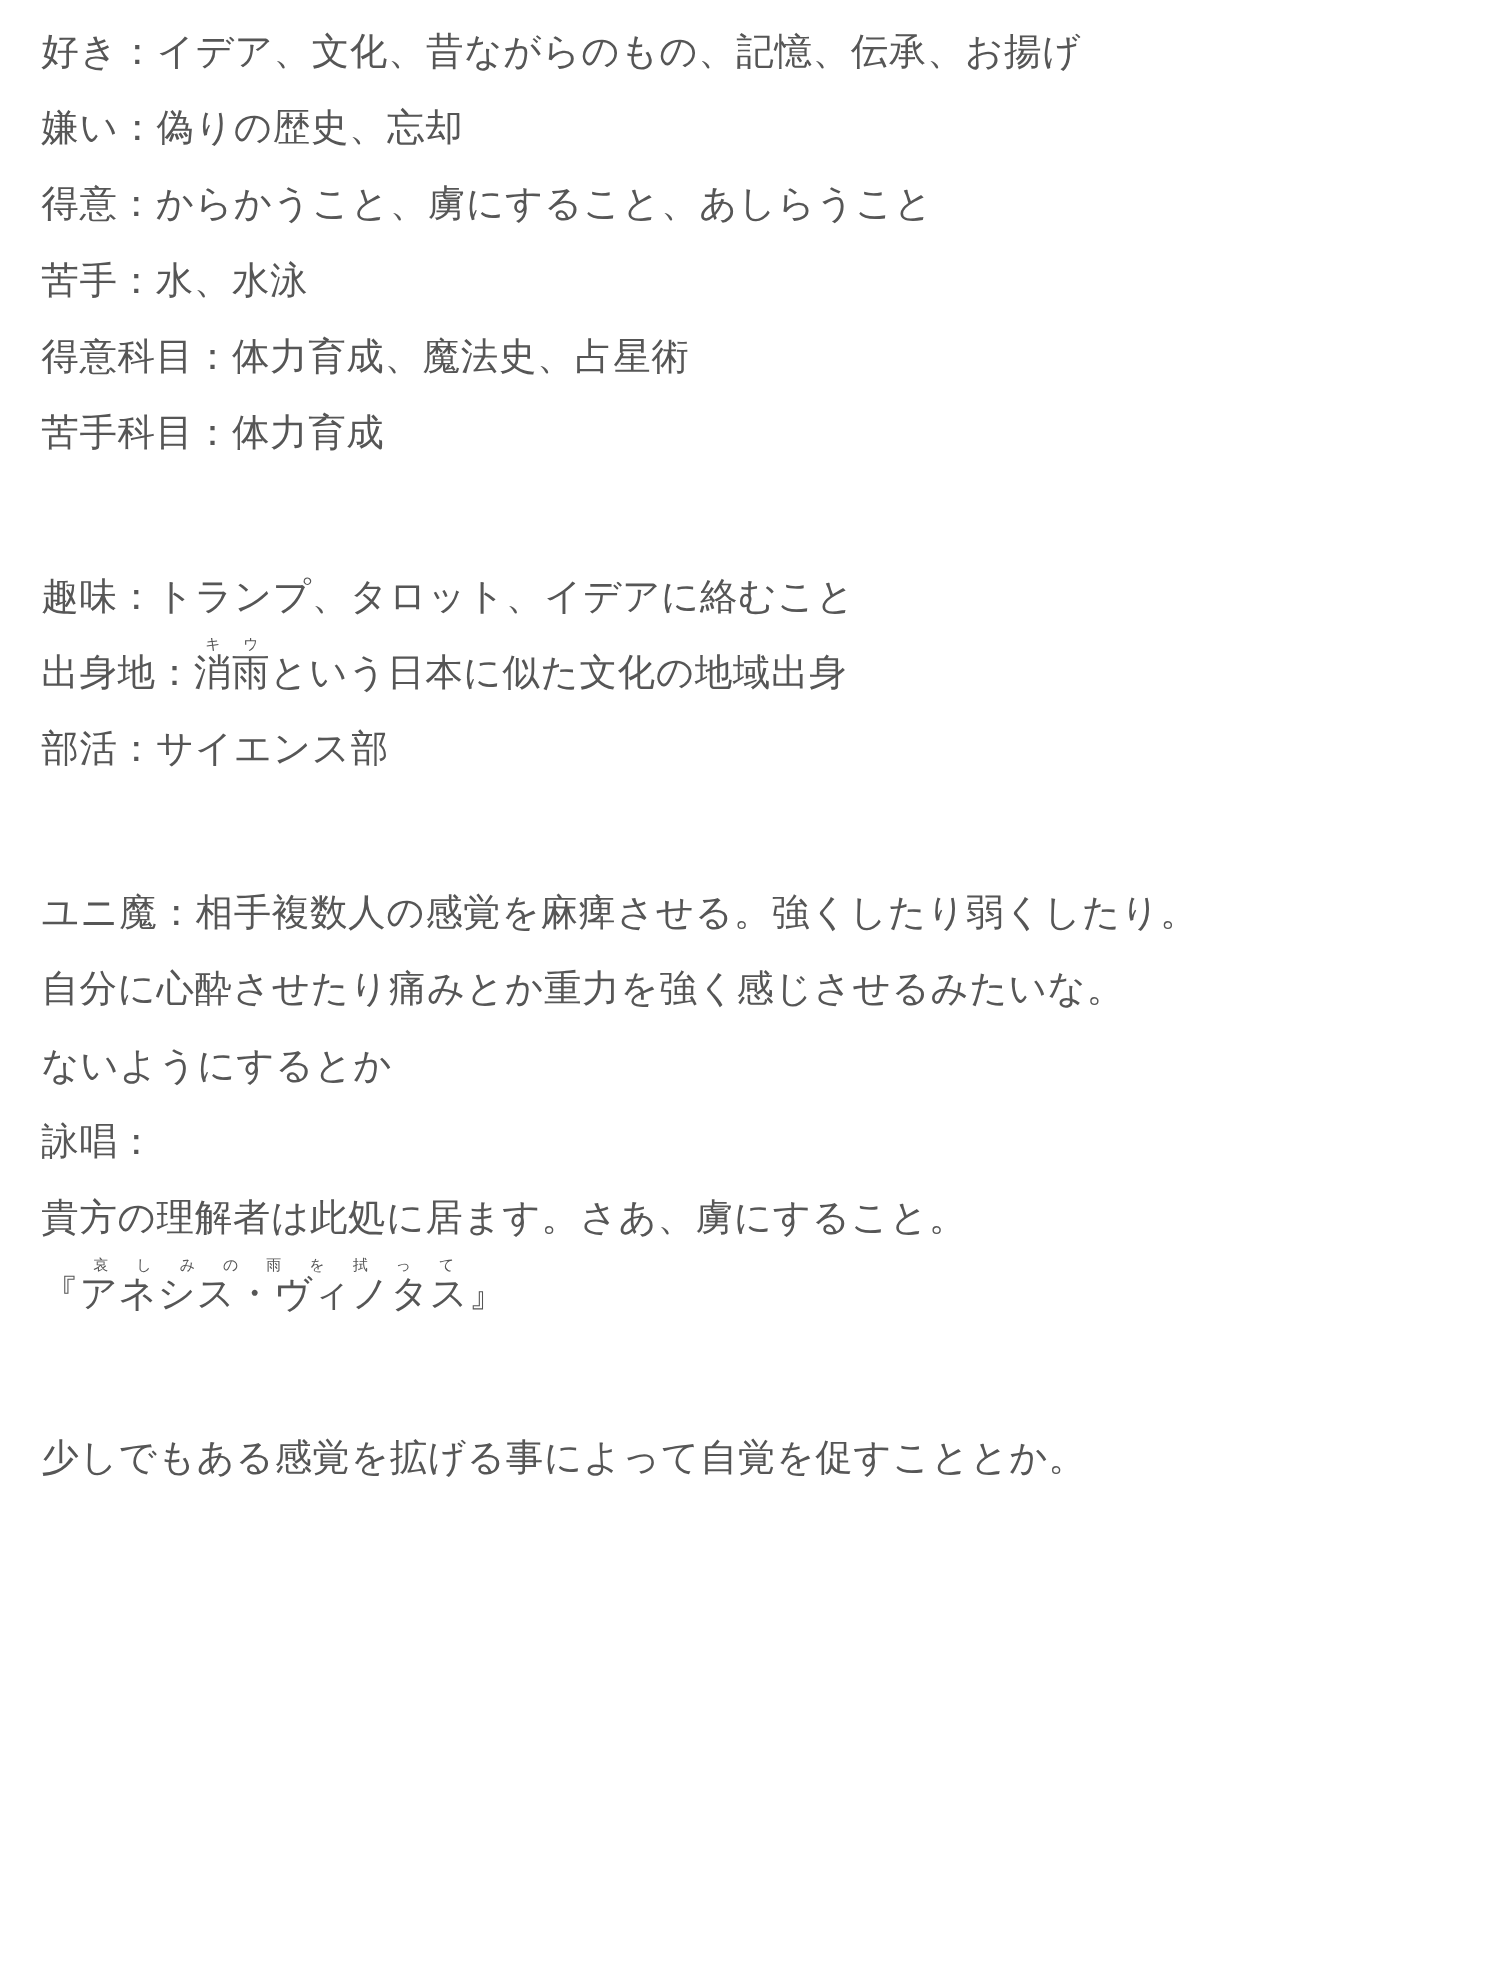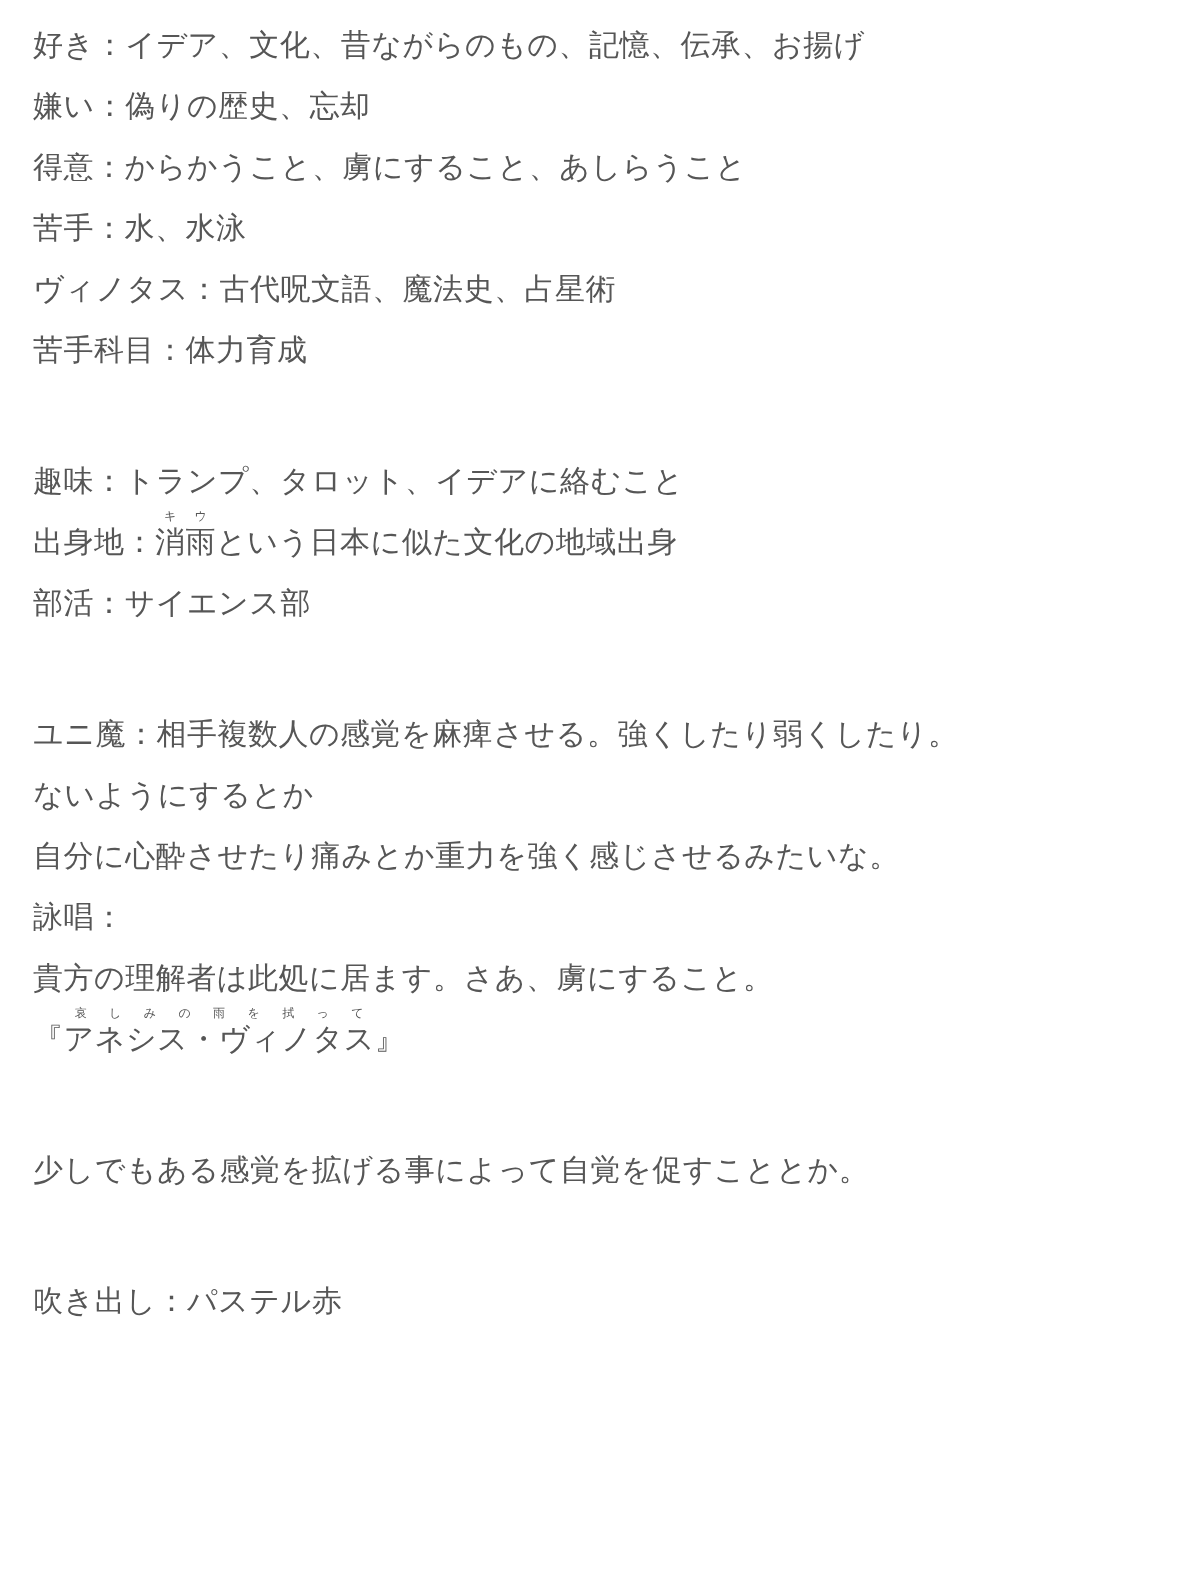--- a/index.html
+++ b/index.html
@@ -6,21 +6,21 @@
     margin: 0;
     padding: 0;
     background: #ffffff;
   }
   .page {
     width: 1200px;
     min-height: 1575px;
     box-sizing: border-box;
     background: #ffffff;
     padding: 14px 20px 0 33px;
-    font-family: Liberation Sans, sans-serif;
+    font-family: Liberation Mono, monospace;
     color: #565656;
     overflow: hidden;
   }
   .line {
     font-size: 30px;
     line-height: 61px;
     height: 61px;
     letter-spacing: 0.5px;
     white-space: nowrap;
     font-weight: 400;
@@ -53,44 +53,43 @@
 </style>
 </head>
 <body>
 
 <main class="page">
   <div>
       <div class="line">好き：イデア、文化、昔ながらのもの、記憶、伝承、お揚げ</div>
       <div class="line">嫌い：偽りの歴史、忘却</div>
       <div class="line">得意：からかうこと、虜にすること、あしらうこと</div>
       <div class="line">苦手：水、水泳</div>
-      <div class="line">ヴィノタス：古代呪文語、魔法史、占星術</div>
+      <div class="line">得意科目：体力育成、魔法史、占星術</div>
       <div class="line">苦手科目：体力育成</div>
       <div class="line blank"></div>
       <div class="line">趣味：トランプ、タロット、イデアに絡むこと</div>
       <div class="line">出身地：<span class="rb"><span class="rt">
             <span>キ</span>
             <span>ウ</span>
           </span>消雨</span>という日本に似た文化の地域出身</div>
       <div class="line">部活：サイエンス部</div>
       <div class="line blank"></div>
       <div class="line">ユニ魔：相手複数人の感覚を麻痺させる。強くしたり弱くしたり。</div>
+      <div class="line">自分に心酔させたり痛みとか重力を強く感じさせるみたいな。</div>
       <div class="line">ないようにするとか</div>
-      <div class="line">自分に心酔させたり痛みとか重力を強く感じさせるみたいな。</div>
       <div class="line">詠唱：</div>
       <div class="line">貴方の理解者は此処に居ます。さあ、虜にすること。</div>
       <div class="line">『<span class="rb"><span class="rt">
             <span>哀</span>
             <span>し</span>
             <span>み</span>
             <span>の</span>
             <span>雨</span>
             <span>を</span>
             <span>拭</span>
             <span>っ</span>
             <span>て</span>
           </span>アネシス・ヴィノタス</span>』</div>
       <div class="line blank"></div>
       <div class="line">少しでもある感覚を拡げる事によって自覚を促すこととか。</div>
       <div class="line blank"></div>
-      <div class="line">吹き出し：パステル赤</div>
     </div>
 </main>
 
 </body></html>

